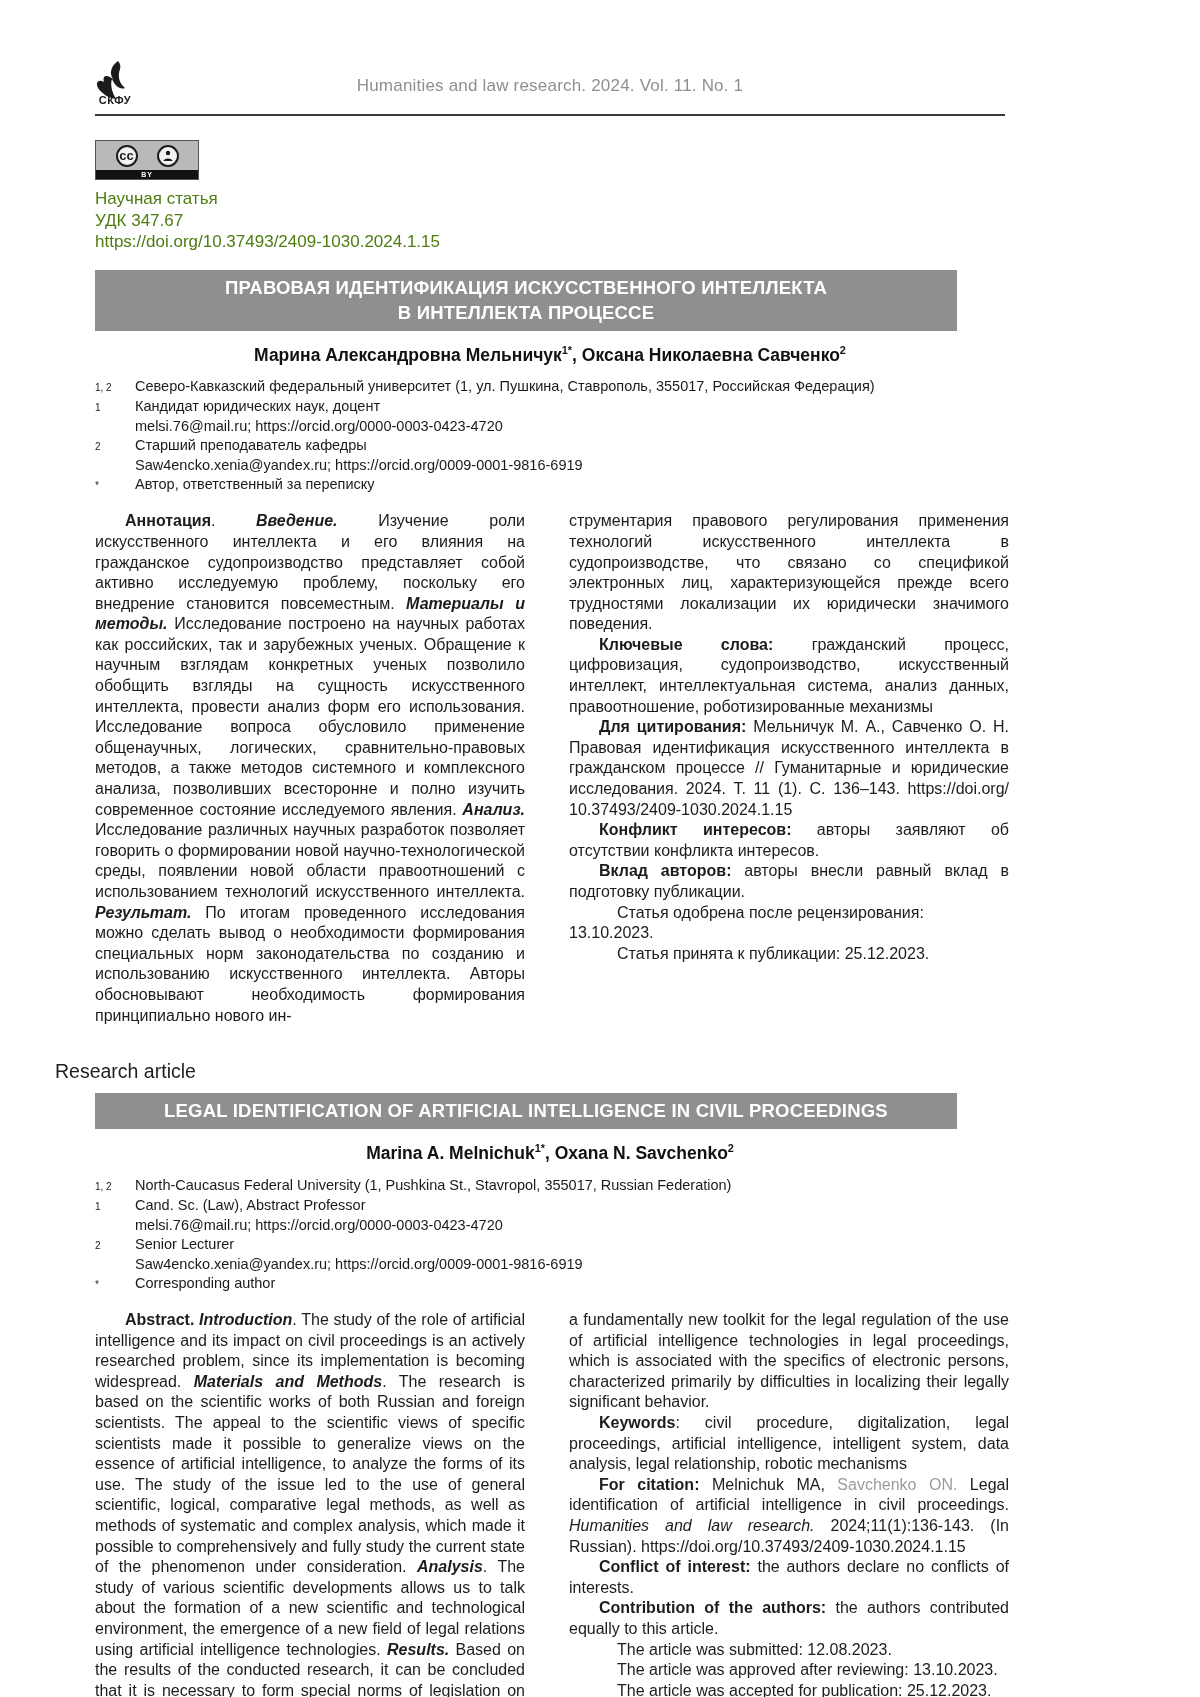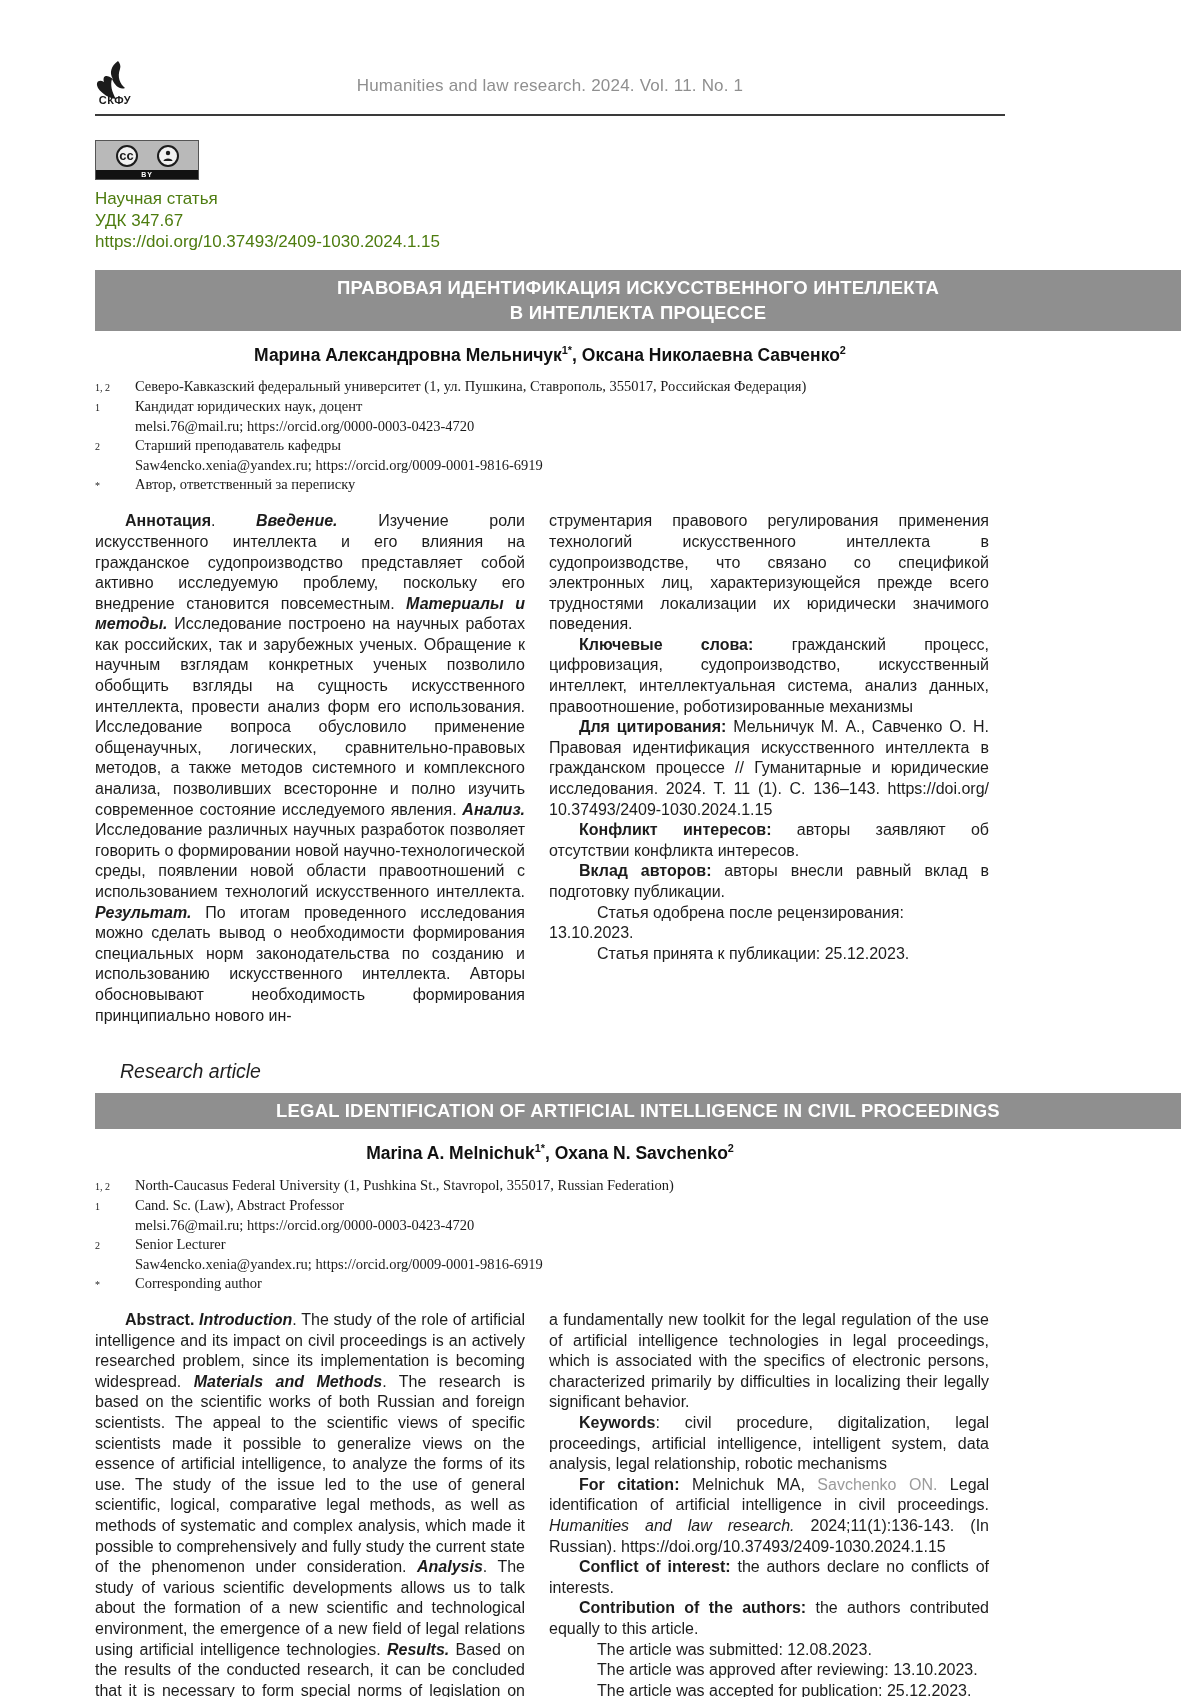--- a/index.html
+++ b/index.html
@@ -17,41 +17,41 @@
   .cc-badge { margin: 24px 0 0 95px; width: 104px; height: 40px; border: 1px solid #555; background: #b9b9b9; position: relative; }
   .cc-top { height: 29px; display: flex; align-items: center; justify-content: space-around; padding: 0 10px; }
   .cc-circle { width: 22px; height: 22px; border: 2px solid #1c1c1c; border-radius: 50%; background: #f2f2f2;
                display: flex; align-items: center; justify-content: center; font-size: 13px; font-weight: bold; color: #1c1c1c; }
   .cc-bottom { height: 9px; background: #121212; color: #fff; font-size: 7px; font-weight: bold; text-align: center; line-height: 9px; letter-spacing: 1px; }
 
   
   .meta { margin: 8px 95px 0 95px; font-size: 17px; line-height: 21.5px; color: #4d7c0f; }
 
   
-  .banner { margin: 17px 95px 0 95px; width: 1086px; background: #8f8f8f; color: #ffffff; text-align: center;
+  .banner { margin: 17px 95px 0 95px; width: 862px; background: #8f8f8f; color: #ffffff; text-align: center;
             font-weight: bold; font-size: 18.5px; line-height: 25px; padding: 5px 8px 6px 8px; letter-spacing: 0.2px; }
 
   .authors { margin: 13px 95px 0 95px; width: 910px; text-align: center; font-weight: bold; font-size: 17.5px; color: #111; }
   sup { font-size: 0.62em; }
 
   
   .affils { margin: 12px 95px 0 95px; width: 910px; font-size: 14.5px; line-height: 19px; color: #1a1a1a; }
-  .affil-row { display: flex; font-family: Liberation Serif, serif; }
+  .affil-row { display: flex; }
   .affil-sup { width: 40px; flex: 0 0 40px; font-size: 10px; padding-top: 1px; }
   .affil-text { flex: 1; }
 
   
-  .abstract { margin: 16px 57px 0 95px; width: 910px; display: flex; gap: 24px; font-size: 16px; line-height: 20.6px; color: #1c1c1c; }
+  .abstract { margin: 16px 57px 0 95px; width: 910px; display: flex; gap: 44px; font-size: 16px; line-height: 20.6px; color: #1c1c1c; }
   .col-left { width: 430px; flex: 0 0 430px; }
   .col-right { width: 440px; flex: 0 0 440px; }
   .para { text-align: justify; text-indent: 30px; }
   .para.no-indent { text-indent: 0; }
   .date-line { text-indent: 48px; text-align: left; }
 
-  .section-label { margin: 34px 95px 0 120px; font-size: 19.5px; color: #1f1f1f; font-style: italic; }
+  .section-label { margin: 34px 95px 0 55px; font-size: 19.5px; color: #1f1f1f; }
   .banner-en { margin-top: 10px; }
 </style>
 </head>
 <body>
 
 <div class="page">
 
   <div class="header">
     <div class="logo">
       <span>

